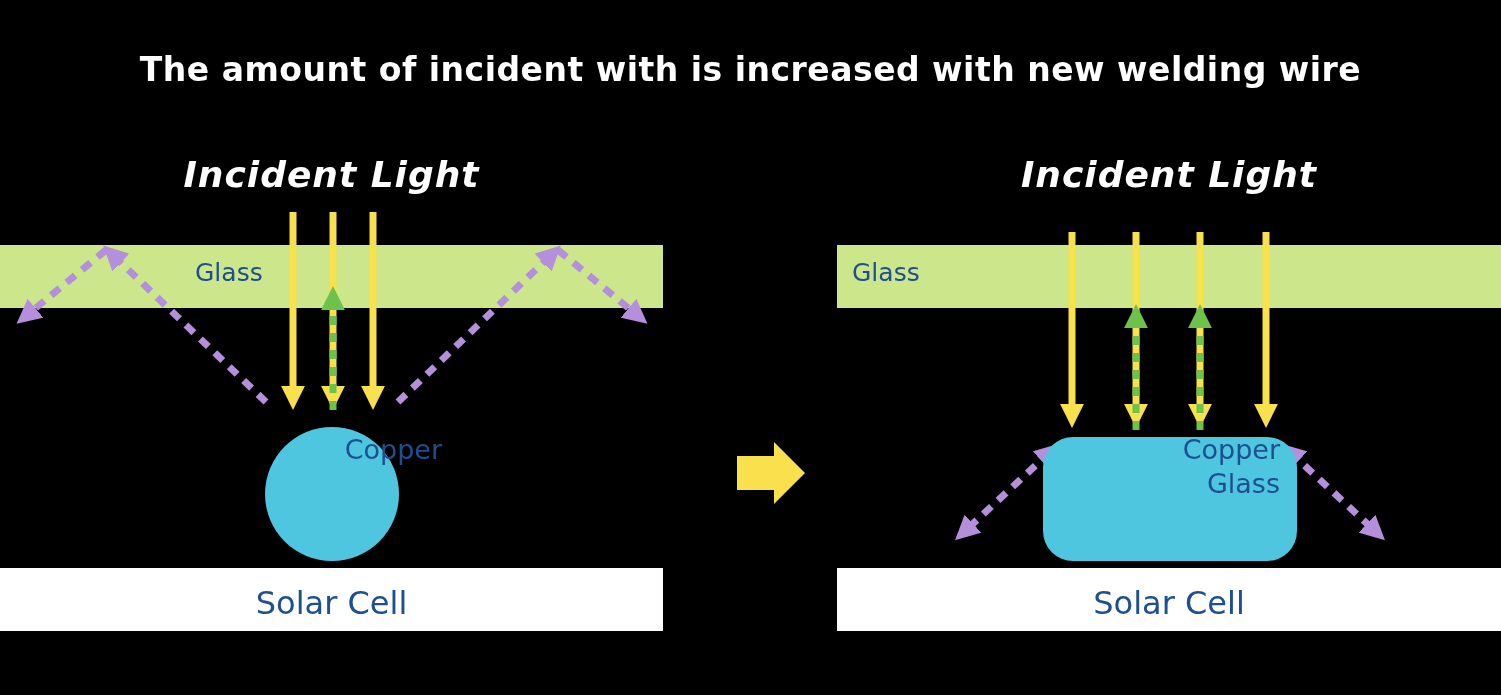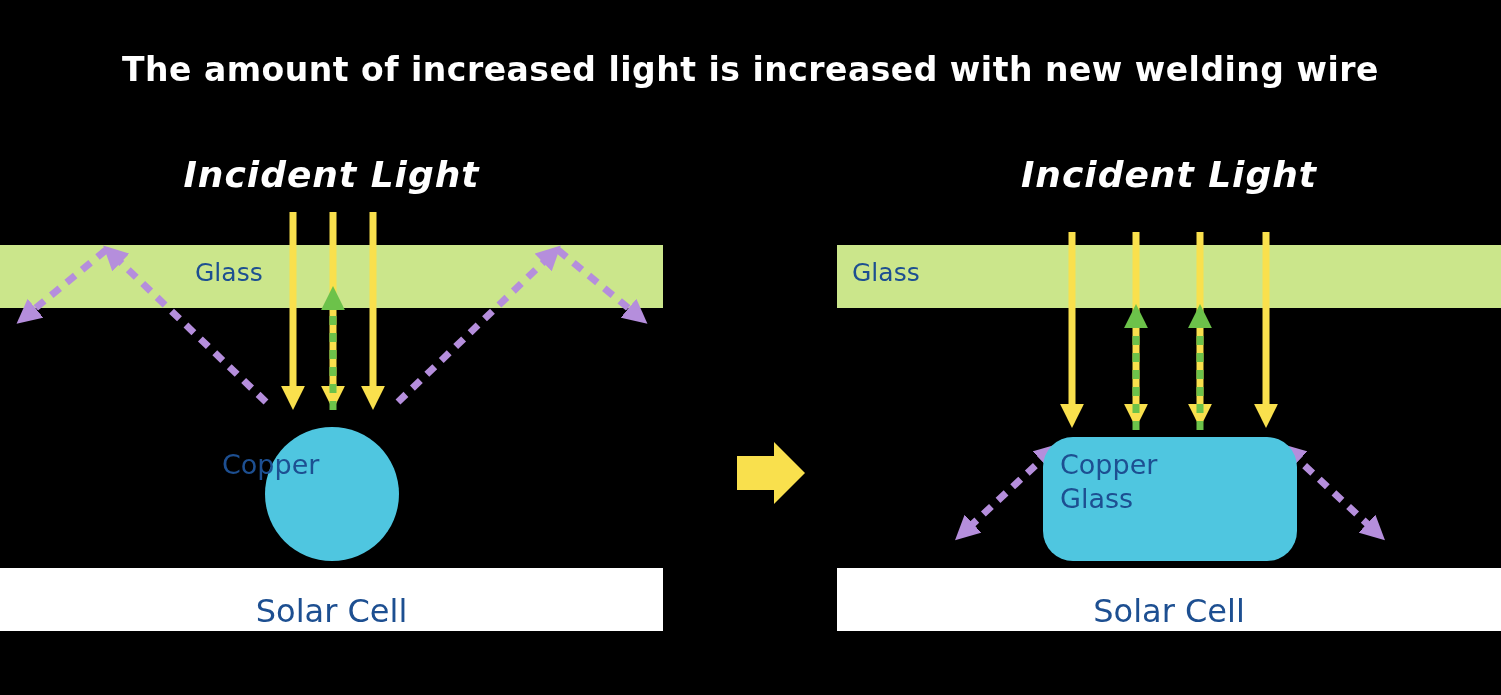--- a/index.html
+++ b/index.html
@@ -18,22 +18,22 @@
     color: var(--title-text, #fff);
   }
   .heading {
     top: 154px; text-align: center;
     font-size: 36px; font-weight: 600; letter-spacing: 1px;
     color: var(--title-text, #fff);
     font-style: italic;
   }
   .label { color: var(--label-text, #1d4f91); font-weight: 500; }
   .glass-label { top: 258px; font-size: 25px; }
-  .component-label { top: 448px; width: 220px; text-align: left; font-size: 27px; line-height: 34px; }
-  .base-label { top: 584px; text-align: center; font-size: 32px; margin-top: 8px; }
+  .component-label { top: 433px; width: 220px; text-align: right; font-size: 27px; line-height: 34px; }
+  .base-label { top: 584px; text-align: center; font-size: 32px; }
 
   .glass-rect   { fill: var(--glass-fill, #cbe68b); }
   .solar-rect   { fill: var(--solar-cell-fill, #fff); }
   .copper-shape { fill: var(--copper-fill, #4fc6e0); }
   .ray-incident  { stroke: var(--incident-arrow, #f9e04d); stroke-width: 7; fill: none; }
   .ray-reflected { stroke: var(--reflected-up-arrow, #6cc24a); stroke-width: 7; fill: none; stroke-dasharray: 9 8; }
   .ray-scattered { stroke: var(--scattered-arrow, #b58edc); stroke-width: 7; fill: none; stroke-dasharray: 11 9; }
   .transition { fill: var(--transition-arrow, #f9e04d); }
   .mk-y { fill: var(--incident-arrow, #f9e04d); }
   .mk-g { fill: var(--reflected-up-arrow, #6cc24a); }
@@ -86,21 +86,21 @@
 
   <line class="ray-reflected" x1="1136" y1="430" x2="1136" y2="316" marker-end="url(#ag)"></line>
   <line class="ray-reflected" x1="1200" y1="430" x2="1200" y2="316" marker-end="url(#ag)"></line>
 
   <line class="ray-scattered" x1="1050" y1="452" x2="964" y2="532" marker-start="url(#aps)" marker-end="url(#ap)"></line>
   <line class="ray-scattered" x1="1290" y1="452" x2="1376" y2="532" marker-start="url(#aps)" marker-end="url(#ap)"></line>
 
   <rect class="copper-shape" x="1043" y="437" width="254" height="124" rx="30"></rect>
 </svg>
 
-<div class="abs title">The amount of increased light is increased with new welding wire</div>
+<div class="abs title">The amount of incident with is increased with new welding wire</div>
 
 <div class="abs heading" style="left:0; width:663px;">Incident Light</div>
 <div class="abs heading" style="left:837px; width:664px;">Incident Light</div>
 
 <div class="abs label glass-label" style="left:195px;">Glass</div>
 <div class="abs label glass-label" style="left:852px;">Glass</div>
 
 <div class="abs label component-label" style="left:222px;">
   <span style="display:block;">Copper</span>
 </div>

